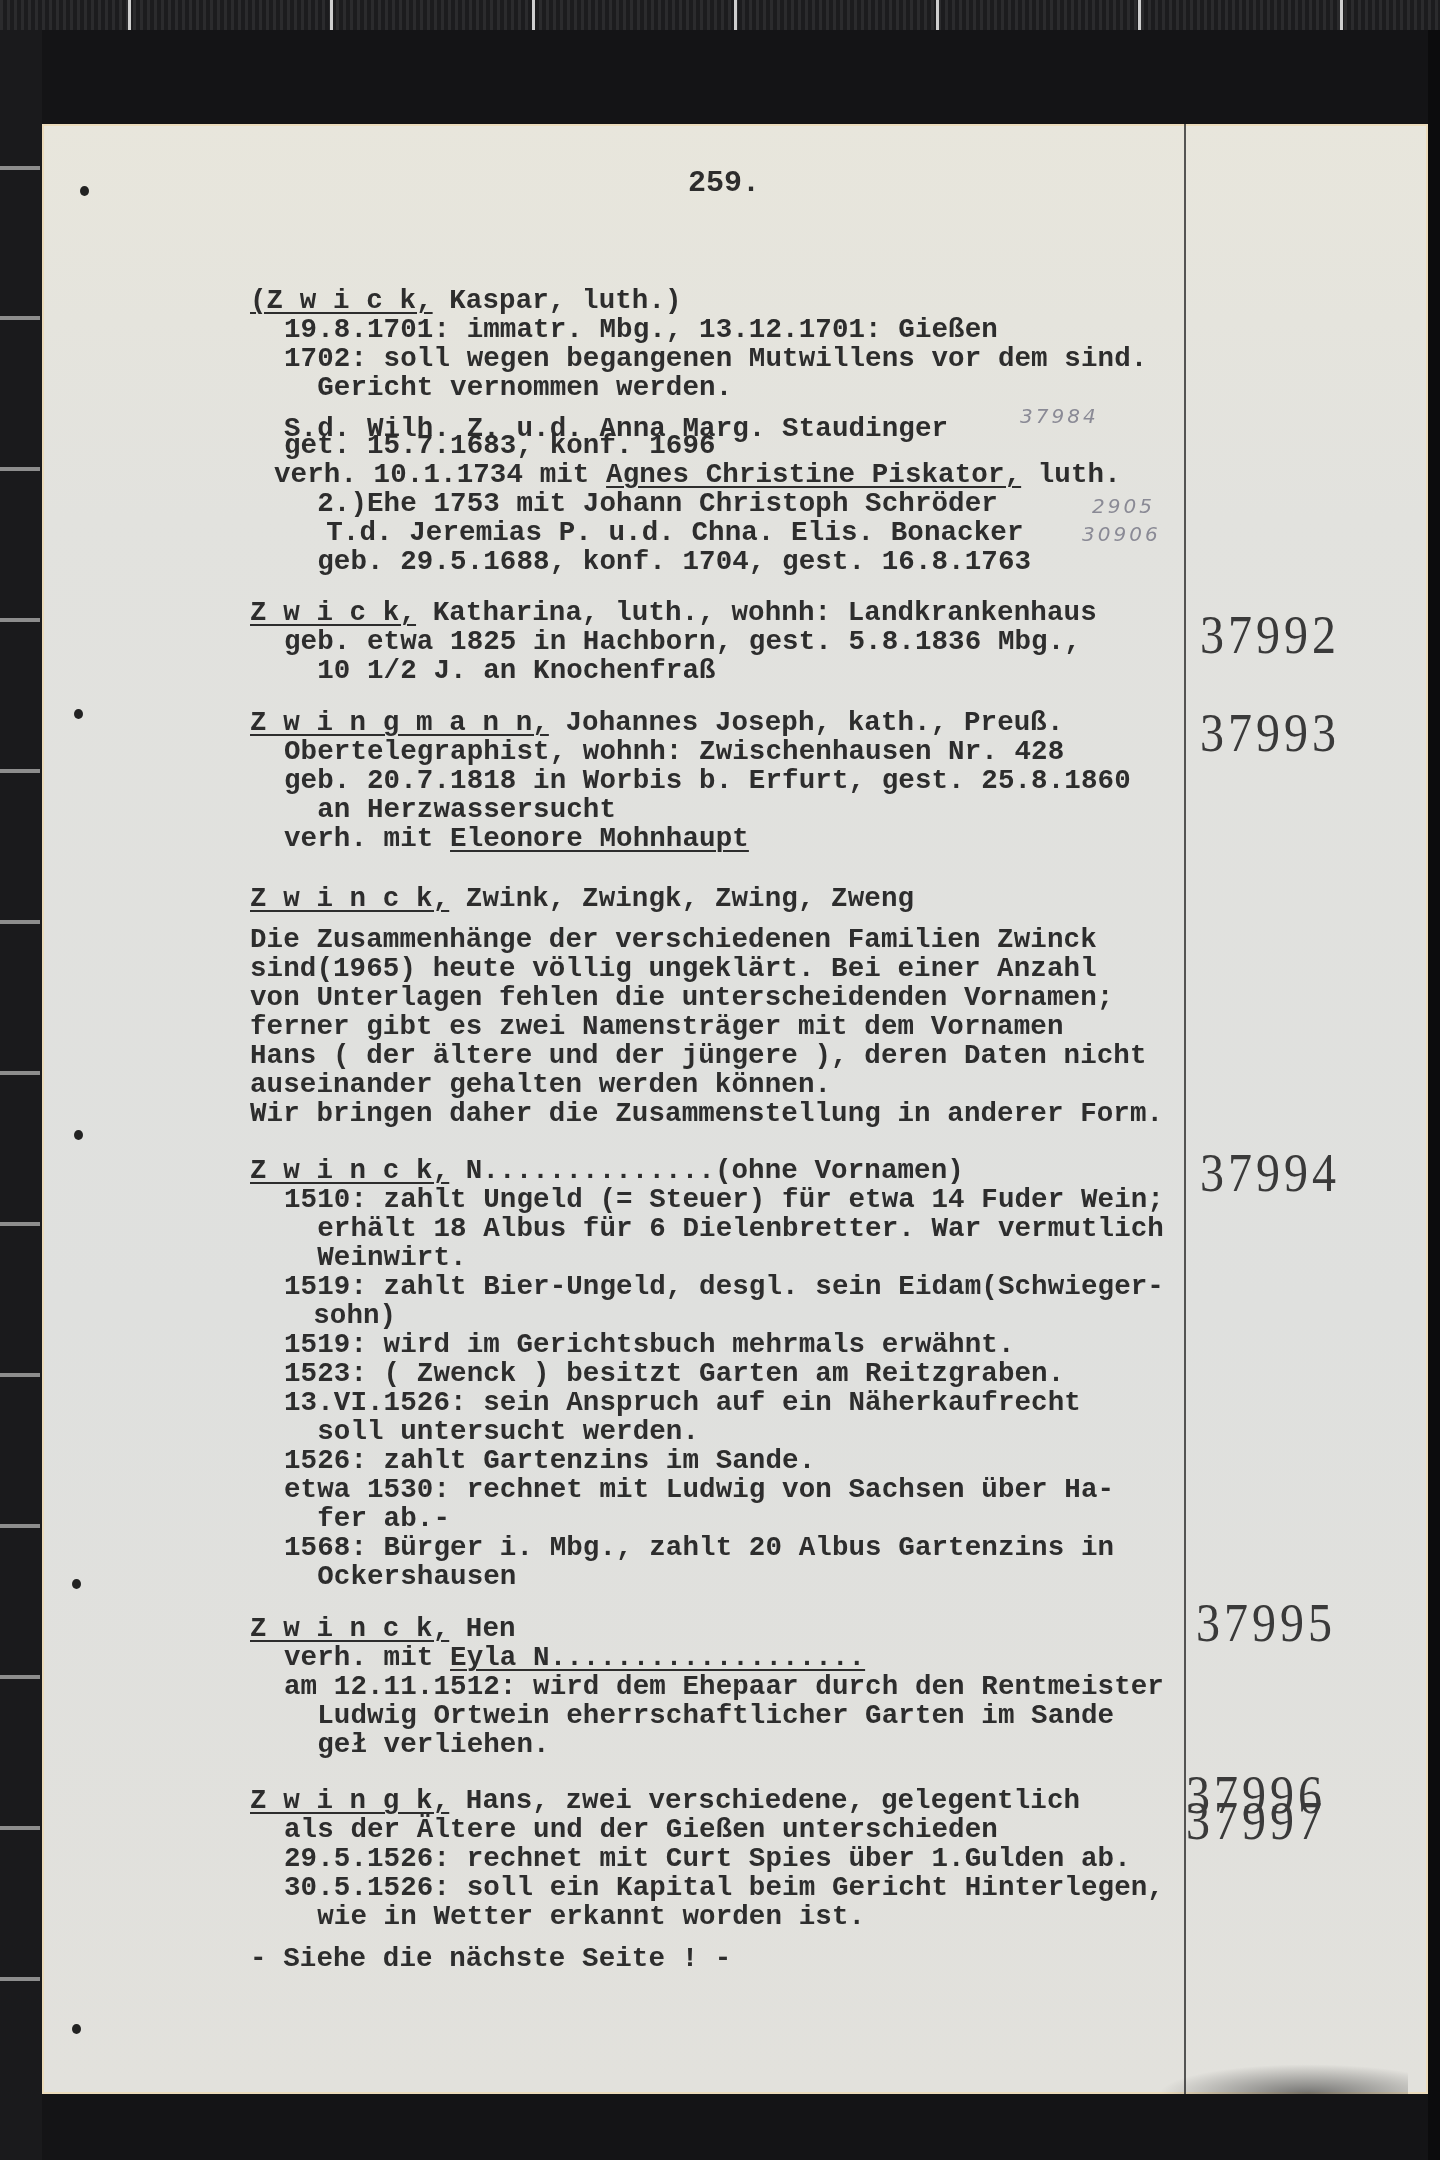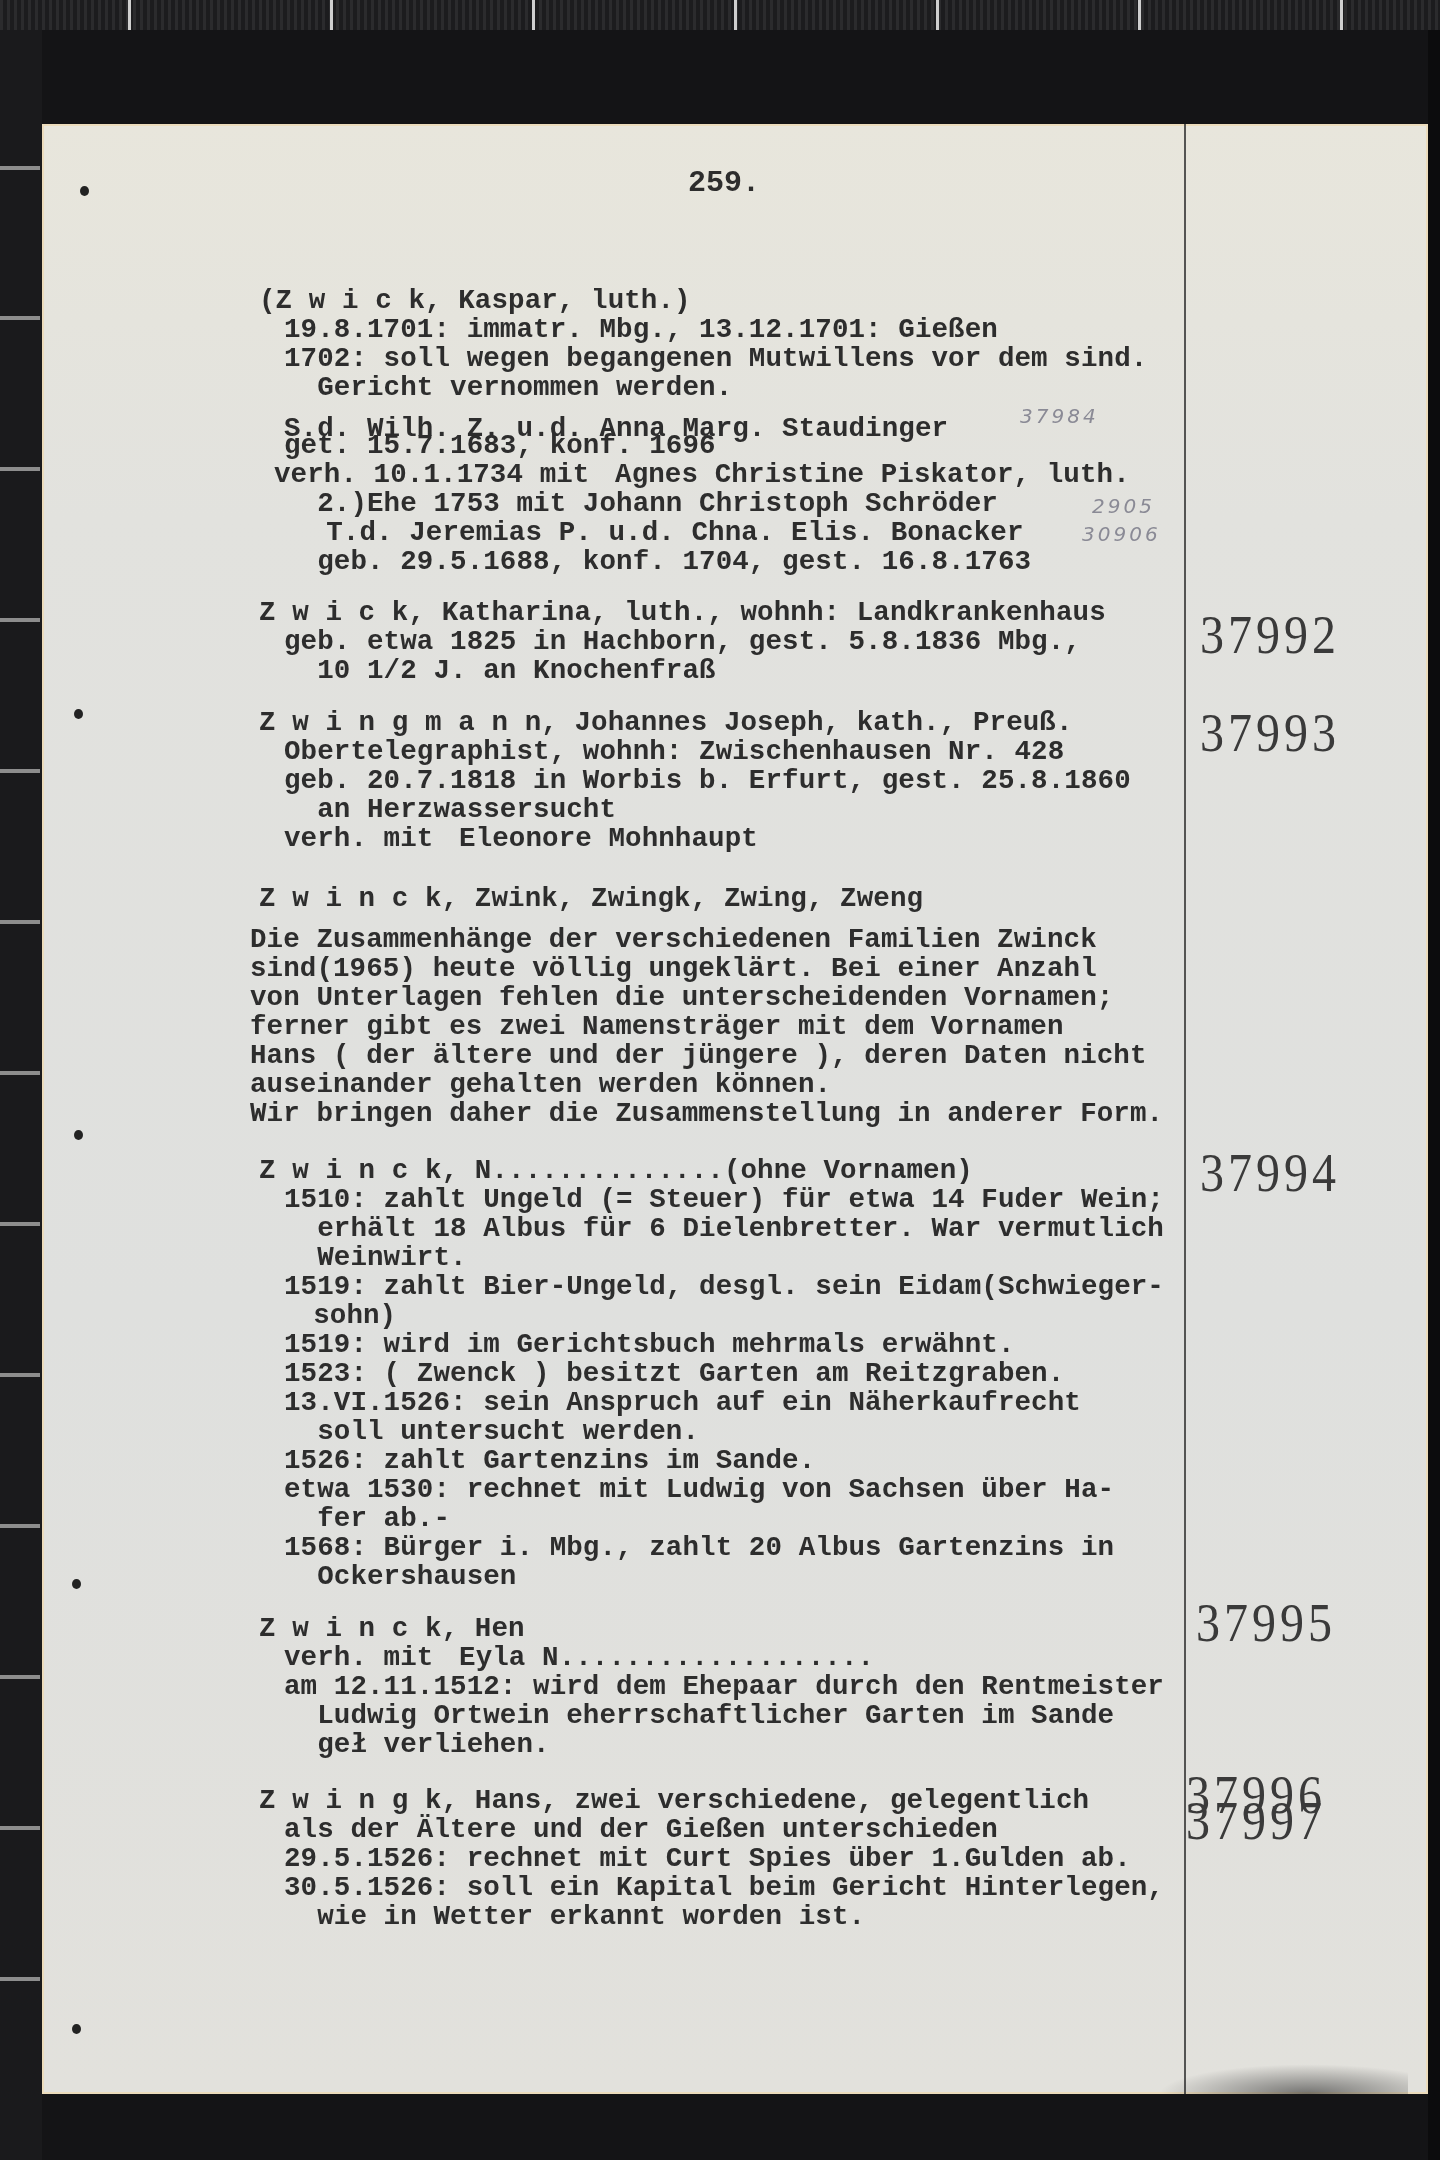--- a/index.html
+++ b/index.html
@@ -21,21 +21,21 @@
     box-shadow: inset 0 0 0 2px #ecdcbc;
   }
   .vline { position: absolute; left: 1142px; top: 0; width: 2px; height: 1970px; background: #3b3b3b; opacity: 0.85; }
   .hole { position: absolute; width: 9px; height: 10px; border-radius: 50%; background: #222; }
   .t {
     position: absolute; white-space: pre;
     font-family: "Liberation Mono", "DejaVu Sans Mono", monospace;
     font-size: 27.5px; line-height: 29px; color: #2d2d2d; font-weight: bold;
     letter-spacing: 0.1px;
   }
-  .u { text-decoration-thickness: 2px; text-underline-offset: 4px; margin-left: 9px; }
+  .u { text-decoration: underline; text-decoration-thickness: 2px; text-underline-offset: 4px; }
   .hand {
     position: absolute; font-family: "DejaVu Sans", sans-serif; font-style: italic;
     font-size: 20px; color: #8a8a95; letter-spacing: 3px; white-space: pre;
   }
   .stamp {
     position: absolute; font-family: "Liberation Serif", "DejaVu Serif", serif;
     font-size: 48px; color: #3a3a3a; letter-spacing: 4px; transform: scaleY(1.15);
     transform-origin: top left; white-space: pre;
   }
   .pagenum {
@@ -160,13 +160,14 @@
   <div>
     <div class="t" style="left:208px;top:1662px"><span class="u">Z w i n g k,</span><span> Hans, zwei verschiedene, gelegentlich</span></div>
     <div class="t" style="left:242px;top:1691px">als der Ältere und der Gießen unterschieden</div>
     <div class="t" style="left:242px;top:1720px">29.5.1526: rechnet mit Curt Spies über 1.Gulden ab.</div>
     <div class="t" style="left:242px;top:1749px">30.5.1526: soll ein Kapital beim Gericht Hinterlegen,</div>
     <div class="t" style="left:242px;top:1778px">  wie in Wetter erkannt worden ist.</div>
     <div class="stamp" style="left:1144px;top:1638px">37996</div>
     <div class="stamp" style="left:1144px;top:1664px">37997</div>
   </div>
 
+  <div class="t" style="left:208px;top:1820px">- Siehe die nächste Seite ! -</div>
 </div>
 
 </body></html>

